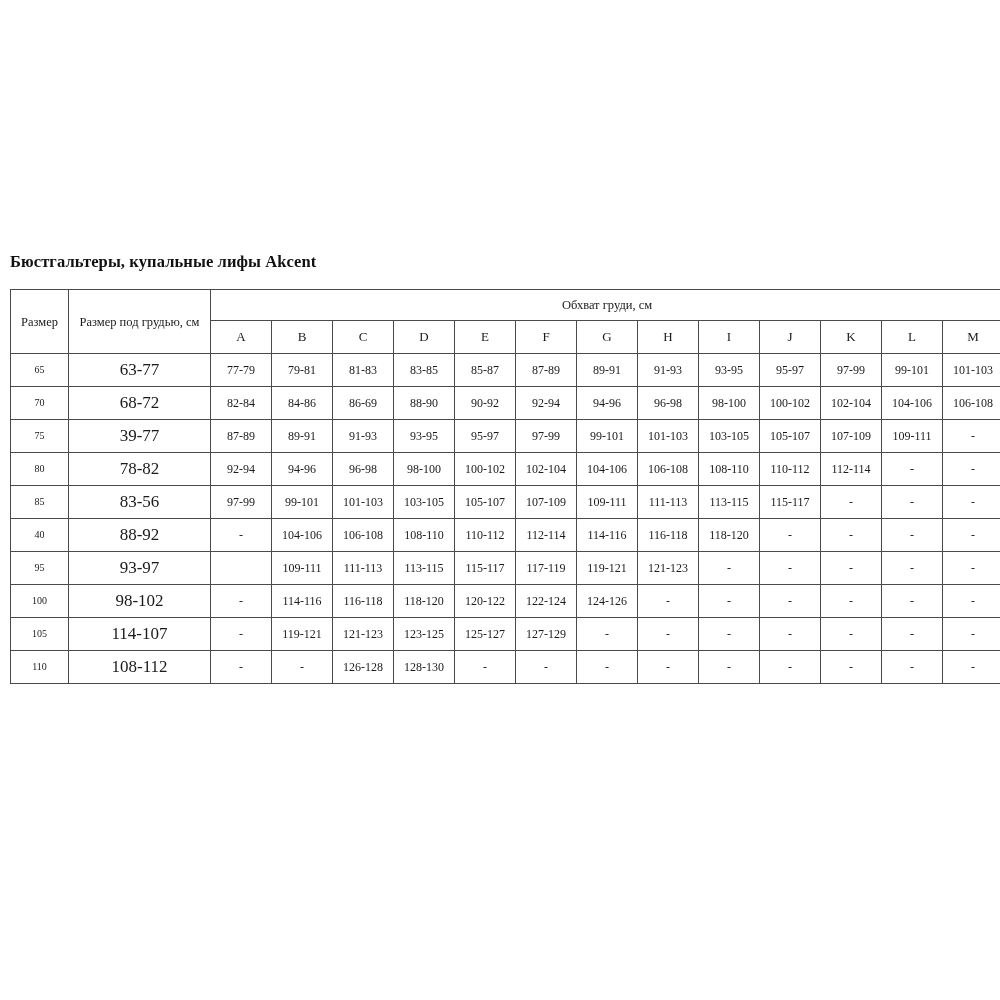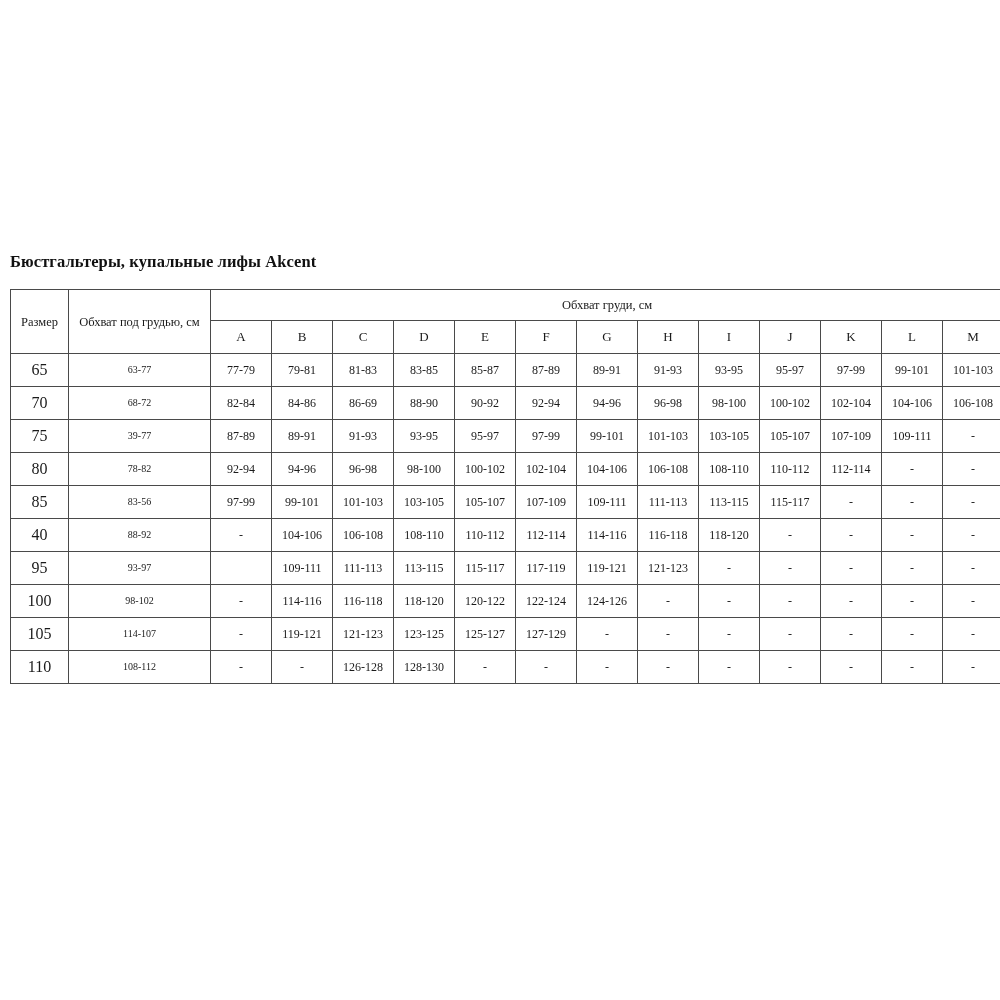--- a/index.html
+++ b/index.html
@@ -65,24 +65,24 @@
     font-size: 12.5px;
     height: 62px;
     line-height: 62px;
   }
   table.size-table th.cup-letter {
     height: 32px;
     line-height: 32px;
     font-size: 13px;
   }
   table.size-table td.col-size {
-    font-size: 16px;
+    font-size: 10px;
   }
   table.size-table td.col-under {
-    font-size: 10px;
+    font-size: 17px;
   }
   table.size-table td.val {
     font-size: 12px;
   }
   col.c-size { width: 58px; }
   col.c-under { width: 142px; }
   col.c-cup { width: 61px; }
 </style>
 </head>
 <body>
@@ -106,21 +106,21 @@
           <col class="c-cup">
         <col class="c-cup">
           <col class="c-cup">
           <col class="c-cup">
           <col class="c-cup">
         <col class="c-cup">
       </colgroup>
       <thead>
         <tr>
           <th class="corner-size" rowspan="2">Размер</th>
-          <th class="corner-under" rowspan="2">Обхват под грудью, см</th>
+          <th class="corner-under" rowspan="2">Размер под грудью, см</th>
           <th class="group-head" colspan="13">Обхват груди, см</th>
         </tr>
         <tr>
           <th class="cup-letter">A</th>
           <th class="cup-letter">B</th>
           <th class="cup-letter">C</th>
           <th class="cup-letter">D</th>
           <th class="cup-letter">E</th>
           <th class="cup-letter">F</th>
           <th class="cup-letter">G</th>

